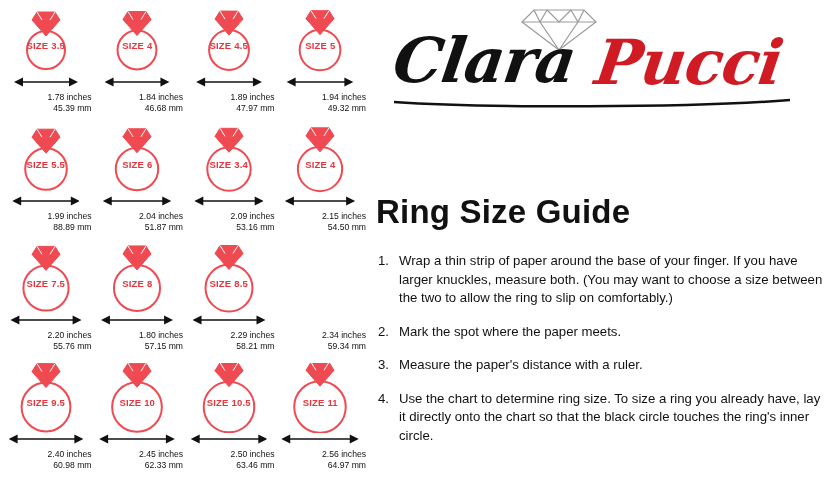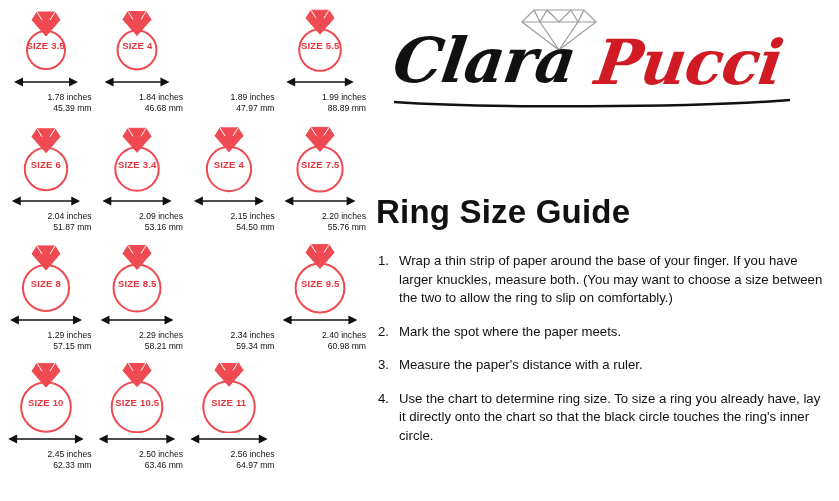--- a/index.html
+++ b/index.html
@@ -206,23 +206,61 @@
               <path d="M0 6 L9 1.5 L9 10.5 Z" fill="#111111"></path>
               <path d="M64.9 6 L55.900000000000006 1.5 L55.900000000000006 10.5 Z" fill="#111111"></path>
             </svg></div>
         </div>
         <div class="dims">
           <div>1.84 inches</div>
           <div>46.68 mm</div>
         </div>
       </div>
       <div class="cell">
+        <div class="ring-wrap">
+          <svg class="ring-svg" width="86" height="70" viewBox="0 0 86 70">
+            <circle cx="43" cy="44" r="19.9" fill="none" stroke="#ef4a52" stroke-width="2"></circle>
+            <g fill="#ef4a52" stroke="#ef4a52" stroke-width="1">
+              <path d="M29 13.100000000000001 L57 13.100000000000001 L43 29.1 Z"></path>
+              <path d="M29 13.100000000000001 L34 5.100000000000001 L52 5.100000000000001 L57 13.100000000000001 Z"></path>
+              <path d="M34 5.100000000000001 L39 13.100000000000001 M52 5.100000000000001 L47 13.100000000000001" stroke="#ffffff" stroke-width="1"></path>
+            </g>
+          </svg>
+          <div class="size-label">SIZE 4.5</div>
+          <div class="arrow"><svg width="65.8" height="12" viewBox="0 0 65.8 12">
+              <line x1="6" y1="6" x2="59.8" y2="6" stroke="#111111" stroke-width="1.6"></line>
+              <path d="M0 6 L9 1.5 L9 10.5 Z" fill="#111111"></path>
+              <path d="M65.8 6 L56.8 1.5 L56.8 10.5 Z" fill="#111111"></path>
+            </svg></div>
+        </div>
         <div class="dims">
           <div>1.89 inches</div>
           <div>47.97 mm</div>
+        </div>
+      </div>
+      <div class="cell">
+        <div class="ring-wrap">
+          <svg class="ring-svg" width="86" height="70" viewBox="0 0 86 70">
+            <circle cx="43" cy="44" r="20.35" fill="none" stroke="#ef4a52" stroke-width="2"></circle>
+            <g fill="#ef4a52" stroke="#ef4a52" stroke-width="1">
+              <path d="M29 12.649999999999999 L57 12.649999999999999 L43 28.65 Z"></path>
+              <path d="M29 12.649999999999999 L34 4.649999999999999 L52 4.649999999999999 L57 12.649999999999999 Z"></path>
+              <path d="M34 4.649999999999999 L39 12.649999999999999 M52 4.649999999999999 L47 12.649999999999999" stroke="#ffffff" stroke-width="1"></path>
+            </g>
+          </svg>
+          <div class="size-label">SIZE 5</div>
+          <div class="arrow"><svg width="66.7" height="12" viewBox="0 0 66.7 12">
+              <line x1="6" y1="6" x2="60.7" y2="6" stroke="#111111" stroke-width="1.6"></line>
+              <path d="M0 6 L9 1.5 L9 10.5 Z" fill="#111111"></path>
+              <path d="M66.7 6 L57.7 1.5 L57.7 10.5 Z" fill="#111111"></path>
+            </svg></div>
+        </div>
+        <div class="dims">
+          <div>1.94 inches</div>
+          <div>49.32 mm</div>
         </div>
       </div>
       <div class="cell">
         <div class="ring-wrap">
           <svg class="ring-svg" width="86" height="70" viewBox="0 0 86 70">
             <circle cx="43" cy="44" r="20.8" fill="none" stroke="#ef4a52" stroke-width="2"></circle>
             <g fill="#ef4a52" stroke="#ef4a52" stroke-width="1">
               <path d="M29 12.2 L57 12.2 L43 28.2 Z"></path>
               <path d="M29 12.2 L34 4.199999999999999 L52 4.199999999999999 L57 12.2 Z"></path>
               <path d="M34 4.199999999999999 L39 12.2 M52 4.199999999999999 L47 12.2" stroke="#ffffff" stroke-width="1"></path>
@@ -339,21 +377,21 @@
             </g>
           </svg>
           <div class="size-label">SIZE 8</div>
           <div class="arrow"><svg width="72.1" height="12" viewBox="0 0 72.1 12">
               <line x1="6" y1="6" x2="66.1" y2="6" stroke="#111111" stroke-width="1.6"></line>
               <path d="M0 6 L9 1.5 L9 10.5 Z" fill="#111111"></path>
               <path d="M72.1 6 L63.099999999999994 1.5 L63.099999999999994 10.5 Z" fill="#111111"></path>
             </svg></div>
         </div>
         <div class="dims">
-          <div>1.29 inches</div>
+          <div>1.80 inches</div>
           <div>57.15 mm</div>
         </div>
       </div>
       <div class="cell">
         <div class="ring-wrap">
           <svg class="ring-svg" width="86" height="70" viewBox="0 0 86 70">
             <circle cx="43" cy="44" r="23.5" fill="none" stroke="#ef4a52" stroke-width="2"></circle>
             <g fill="#ef4a52" stroke="#ef4a52" stroke-width="1">
               <path d="M29 9.5 L57 9.5 L43 25.5 Z"></path>
               <path d="M29 9.5 L34 1.5 L52 1.5 L57 9.5 Z"></path>

